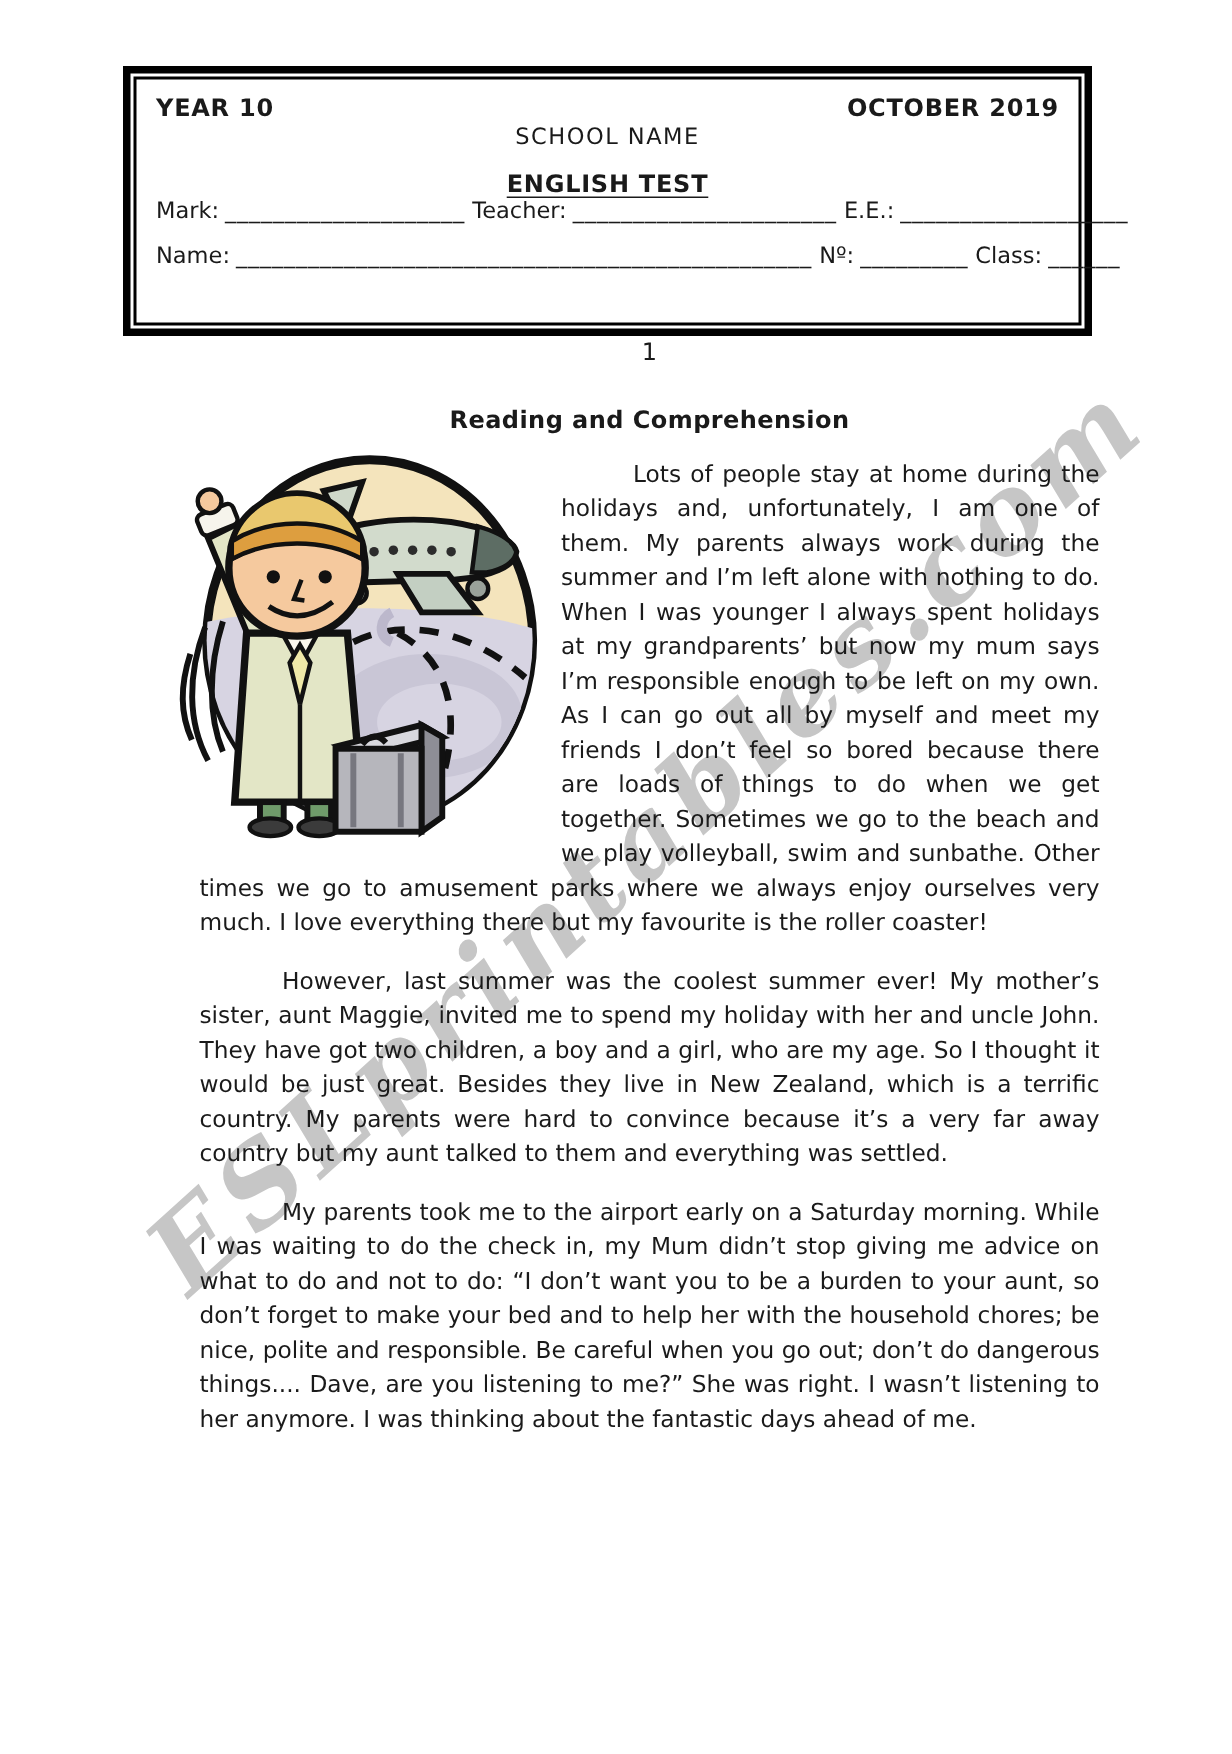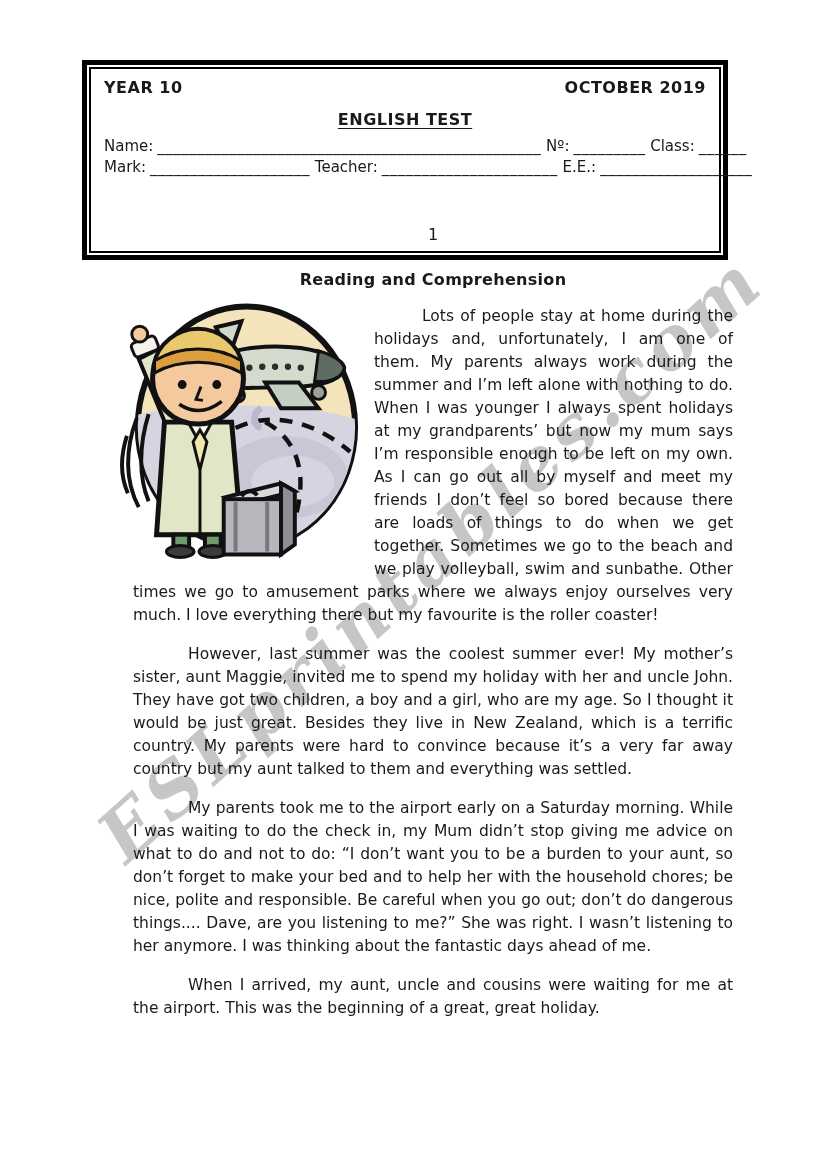--- a/index.html
+++ b/index.html
@@ -24,22 +24,22 @@
     font-weight: bold; font-style: italic;
     font-size: 72px; letter-spacing: 6px;
     color: #c6c6c6;
     white-space: nowrap;
     z-index: 0;
     user-select: none;
   }
 
   
   .header-box {
-    position: absolute; left: 82px; top: 60px;
-    width: 646px; height: 200px;
+    position: absolute; left: 82px; top: 44px;
+    width: 646px; height: 180px;
     border: 5px solid #000;
     z-index: 2;
     background: transparent;
   }
   .header-inner {
     position: absolute; inset: 2px;
     border: 2px solid #000;
     padding: 9px 13px 0 13px;
   }
   .hb-row-top {
@@ -90,30 +90,31 @@
 <div class="page">
 
   <div class="watermark">ESLprintables.com</div>
 
   <div class="header-box">
     <div class="header-inner">
       <div class="hb-row-top">
         <span>YEAR 10</span>
         <span>OCTOBER 2019</span>
       </div>
+      <div class="hb-school">SCHOOL NAME</div>
       <div class="hb-test"><span>ENGLISH TEST</span></div>
+      <div class="hb-fields" style="margin-top:-4px;">
+        <span class="lbl">Mark:</span><span class="blank">____________________</span>
+        <span class="lbl">Teacher:</span><span class="blank">______________________</span>
+        <span class="lbl">E.E.:</span><span class="blank">___________________</span>
+      </div>
       <div class="hb-fields">
         <span class="lbl">Name:</span><span class="blank">________________________________________________</span>
         <span class="lbl">Nº:</span><span class="blank">_________</span>
         <span class="lbl">Class:</span><span class="blank">______</span>
-      </div>
-      <div class="hb-fields" style="margin-top:-4px;">
-        <span class="lbl">Mark:</span><span class="blank">____________________</span>
-        <span class="lbl">Teacher:</span><span class="blank">______________________</span>
-        <span class="lbl">E.E.:</span><span class="blank">___________________</span>
       </div>
     </div>
   </div>
 
   <div class="content">
     <div class="section-number">1</div>
     <div class="section-title"><span>Reading and Comprehension</span></div>
 
     <div class="passage">
       <div class="illustration">
@@ -190,17 +191,16 @@
             <polygon points="166,184 180,192 180,246 166,256" fill="#8e8e96" stroke="#111111" stroke-width="4"></polygon>
             <rect x="108" y="200" width="58" height="56" fill="#b6b6bc" stroke="#111111" stroke-width="4"></rect>
             <path d="M120,203 L120,253 M152,203 L152,253" stroke="#77777f" stroke-width="4"></path>
             <path d="M126,197 q8,-10 16,-1" fill="none" stroke="#111111" stroke-width="4"></path>
           </g>
         </svg>
       </div>
       <p class="first">Lots of people stay at home during the holidays and, unfortunately, I am one of them. My parents always work during the summer and I’m left alone with nothing to do. When I was younger I always spent holidays at my grandparents’ but now my mum says I’m responsible enough to be left on my own. As I can go out all by myself and meet my friends I don’t feel so bored because there are loads of things to do when we get together. Sometimes we go to the beach and we play volleyball, swim and sunbathe. Other times we go to amusement parks where we always enjoy ourselves very much. I love everything there but my favourite is the roller coaster!</p>
       <p>However, last summer was the coolest summer ever! My mother’s sister, aunt Maggie, invited me to spend my holiday with her and uncle John. They have got two children, a boy and a girl, who are my age. So I thought it would be just great. Besides they live in New Zealand, which is a terrific country. My parents were hard to convince because it’s a very far away country but my aunt talked to them and everything was settled.</p>
       <p>My parents took me to the airport early on a Saturday morning. While I was waiting to do the check in, my Mum didn’t stop giving me advice on what to do and not to do: “I don’t want you to be a burden to your aunt, so don’t forget to make your bed and to help her with the household chores; be nice, polite and responsible. Be careful when you go out; don’t do dangerous things.... Dave, are you listening to me?” She was right. I wasn’t listening to her anymore. I was thinking about the fantastic days ahead of me.</p>
-      <p>When I arrived, my aunt, uncle and cousins were waiting for me at the airport. This was the beginning of a great, great holiday.</p>
     </div>
   </div>
 
 </div>
 
 </body></html>

